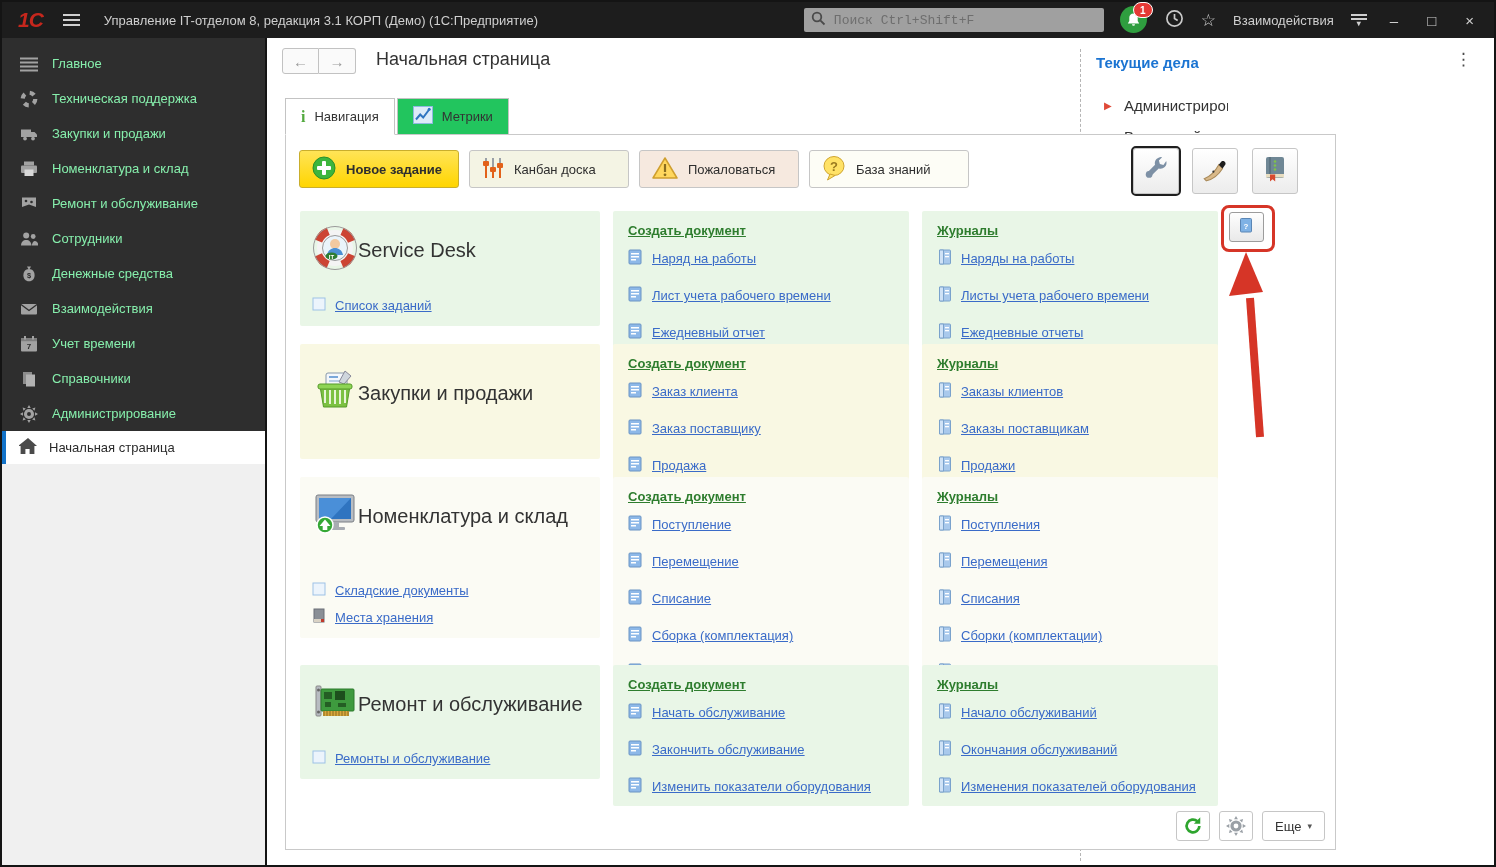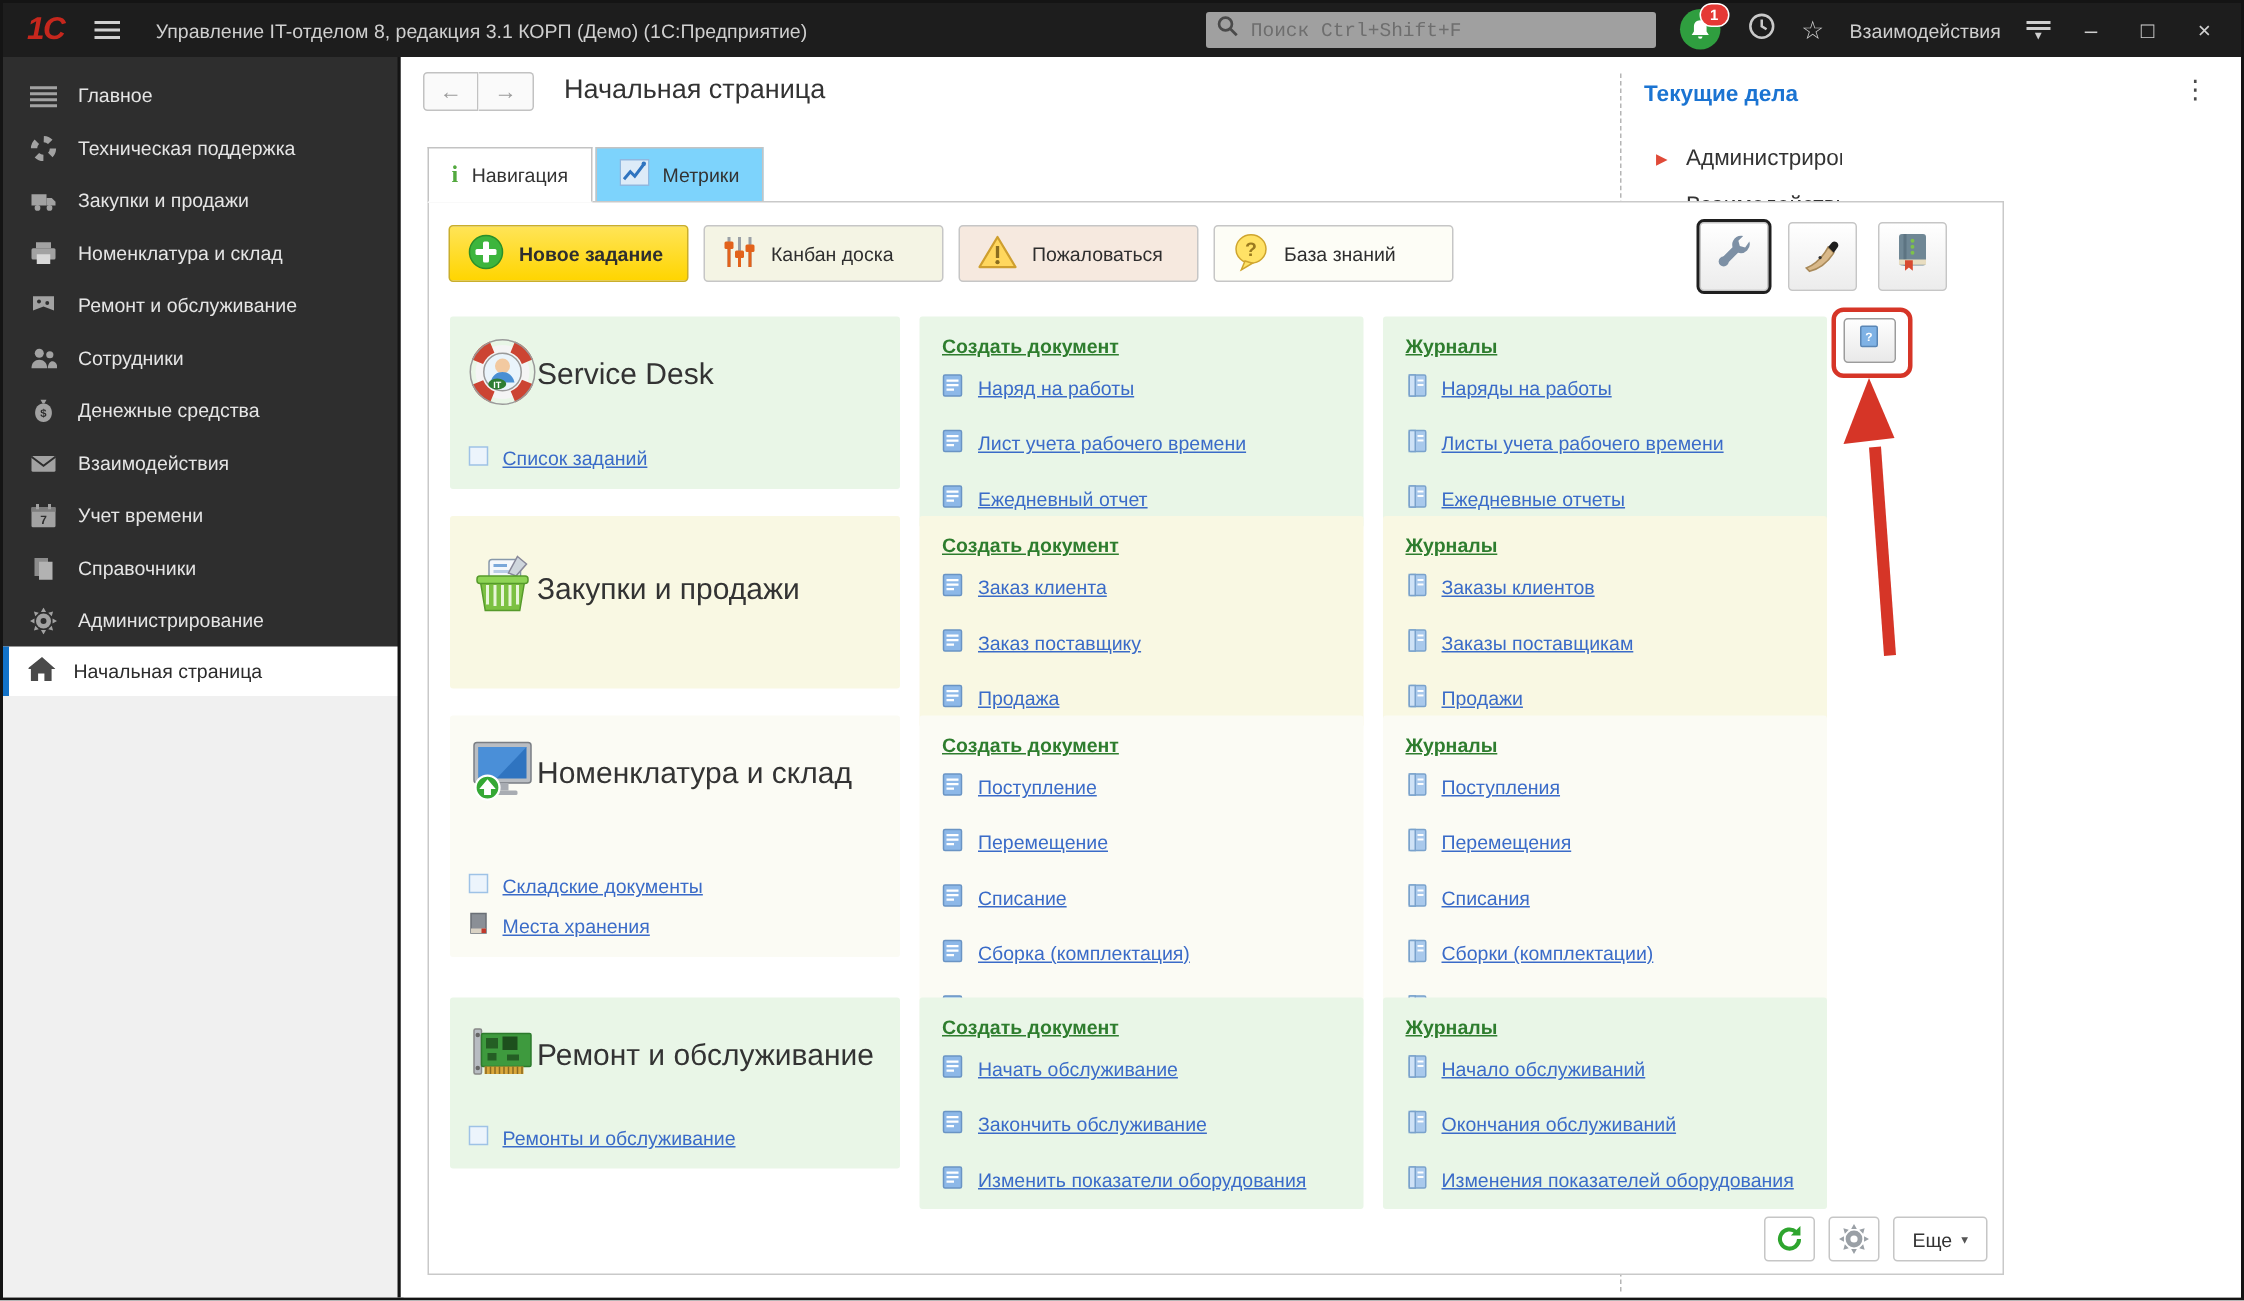--- a/index.html
+++ b/index.html
@@ -21,36 +21,36 @@
      color:#fff;font-size:10px;display:flex;align-items:center;justify-content:center;padding:0 2px;font-weight:bold}
   .glyph{color:#cfcfcf;font-size:17px;line-height:1}
   .user{font-size:13px;color:#cfcfcf;white-space:nowrap}
   .amenu{display:flex;flex-direction:column;align-items:center;gap:2px}
   .amenu i{display:block;width:16px;height:2px;background:#cfcfcf}
   .amenu b{color:#cfcfcf;font-size:8px;line-height:4px}
   .winbtn{color:#cfcfcf;font-size:15px;padding:0 6px;line-height:1}
   
   .sidebar{position:absolute;left:0;top:36px;width:265px;bottom:0;background:#2e2e2e;border-right:2px solid #141414;
     box-sizing:border-box;display:flex;flex-direction:column;padding-top:8px}
-  .side-item{height:35px;display:flex;align-items:center;gap:13px;padding-left:17px;color:#e5e5e5;font-size:13px;cursor:pointer;flex:0 0 auto}
+  .side-item{height:35px;display:flex;align-items:center;gap:13px;padding-left:17px;color:#86efac;font-size:13px;cursor:pointer;flex:0 0 auto}
   .side-item .ic{width:20px;display:flex;justify-content:center;align-items:center}
   .side-active{height:33px;background:#ffffff;border-left:4px solid #1272c8;color:#2b2b2b;display:flex;align-items:center;gap:12px;
     padding-left:13px;font-size:13px;flex:0 0 auto;cursor:pointer}
   .side-rest{flex:1;background:#f0f0f0}
   
   .main{position:absolute;left:267px;top:36px;right:0;bottom:0;background:#fff}
   .nav-btns{position:absolute;left:13px;top:10px;display:flex}
   .nav-btn{width:37px;height:26px;border:1px solid #c2c2c2;background:#fafafa;display:flex;align-items:center;justify-content:center;
     color:#9a9a9a;font-size:15px;box-sizing:border-box;cursor:pointer}
   .nav-btn:first-child{border-radius:3px 0 0 3px}
   .nav-btn:last-child{border-radius:0 3px 3px 0;border-left:none}
   .page-title{position:absolute;left:107px;top:11px;font-size:18px;color:#333}
   .kebab{position:absolute;right:22px;top:11px;color:#4a4a4a;font-size:17px;cursor:pointer}
   .tabs{position:absolute;left:16px;top:60px;display:flex}
-  .tab{height:37px;display:flex;align-items:center;gap:9px;padding:0 15px;border:1px solid #c3c3c3;background:#7dd3fc;
+  .tab{height:37px;display:flex;align-items:center;gap:9px;padding:0 15px;border:1px solid #c3c3c3;background:#22c55e;
     font-size:13px;color:#333;cursor:pointer;box-sizing:border-box}
   .tab.active{background:#fff;border-bottom-color:#fff;z-index:3}
   .tab + .tab{margin-left:2px}
   .i-green{color:#53a93f;font-weight:bold;font-size:16px;font-family:"Liberation Serif",serif}
   .content{position:absolute;left:16px;top:96px;width:1049px;height:714px;border:1px solid #c9c9c9;background:#fff;z-index:1}
   .tbar{position:absolute;left:13px;top:15px;display:flex;gap:10px}
   .big-btn{height:38px;width:160px;display:flex;align-items:center;gap:10px;padding:0 12px;border:1px solid #c6c6c6;border-radius:3px;
     font-size:13px;color:#2e2e2e;background:#fff;box-sizing:border-box;cursor:pointer;white-space:nowrap}
   .btn-yellow{background:linear-gradient(#ffe457,#ffd500);border-color:#c9ae2c;font-weight:bold}
   .btn-cream{background:#f4f4e4}

